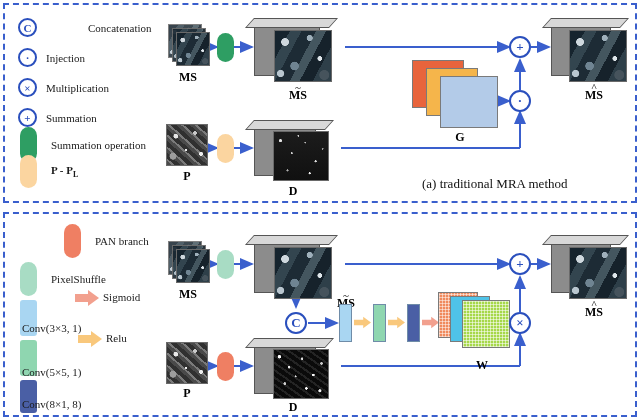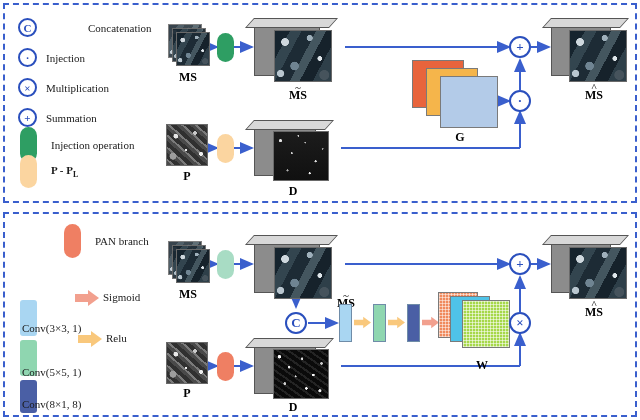--- a/index.html
+++ b/index.html
@@ -173,21 +173,21 @@
     <span class="op sm">×</span>
     <span class="legend-label" style="margin-left:9px;">Multiplication</span>
   </div>
   <div class="legend-item" style="left:18px;top:108px;">
     <span class="op sm">+</span>
     <span class="legend-label" style="margin-left:9px;">Summation</span>
   </div>
 
   <div class="legend-item" style="left:20px;top:127px;">
     <span class="pill" style="width:17px;height:35px;background:#2e9e63;"></span>
-    <span class="legend-label" style="margin-left:14px;">Injection operation</span>
+    <span class="legend-label" style="margin-left:14px;">Summation operation</span>
   </div>
   <div class="legend-item" style="left:20px;top:155px;">
     <span class="pill" style="width:17px;height:33px;background:#fbd5a0;"></span>
     <span class="legend-label bold" style="margin-left:14px;"><span>P - P</span><sub style="font-size:8px;">L</sub></span>
   </div>
 
   <div>
     <div class="img ms-rgb" style="left:168px;top:24px;width:34px;height:34px;opacity:.85;"></div>
     <div class="img ms-rgb" style="left:172px;top:28px;width:34px;height:34px;opacity:.92;"></div>
     <div class="img ms-rgb" style="left:176px;top:32px;width:34px;height:34px;"></div>
@@ -229,26 +229,31 @@
       <span>+</span>
     </div>
 
   <div class="cube" style="left:551px;top:18px;width:84px;height:64px;">
     <div class="backface" style="left:0;top:4px;width:60px;height:54px;"></div>
     <div class="topface" style="left:0;top:0px;width:78px;height:10px;transform:skewX(-42deg);transform-origin:left top;"></div>
     <div class="img ms-rgb frontimg" style="left:18px;top:12px;width:58px;height:52px;"></div>
   </div>
   <div class="label" style="left:558px;top:88px;width:72px;"><span class="tilde">^</span><span>MS</span></div>
 
+  <div class="caption" style="left:422px;top:176px;">(a) traditional MRA method</div>
 
   <div class="panel" id="panel-b"></div>
 
   <div class="legend-item" style="left:20px;top:224px;padding-left:44px;">
     <span class="pill" style="width:17px;height:34px;background:#ef7f63;"></span>
     <span class="legend-label" style="margin-left:14px;">PAN branch</span>
+  </div>
+  <div class="legend-item" style="left:20px;top:262px;">
+    <span class="pill" style="width:17px;height:34px;background:#a8dcc4;"></span>
+    <span class="legend-label" style="margin-left:14px;">PixelShuffle</span>
   </div>
   <div class="legend-item" style="left:20px;top:300px;">
     <span class="rect" style="width:17px;height:36px;background:#a9d6f2;"></span>
   </div>
   <div class="legend-label" style="position:absolute;left:22px;top:322px;">Conv(3×3, 1)</div>
   <div class="legend-item" style="left:20px;top:340px;">
     <span class="rect" style="width:17px;height:36px;background:#8fd6b0;"></span>
   </div>
   <div class="legend-label" style="position:absolute;left:22px;top:366px;">Conv(5×5, 1)</div>
   <div class="legend-item" style="left:20px;top:380px;">

